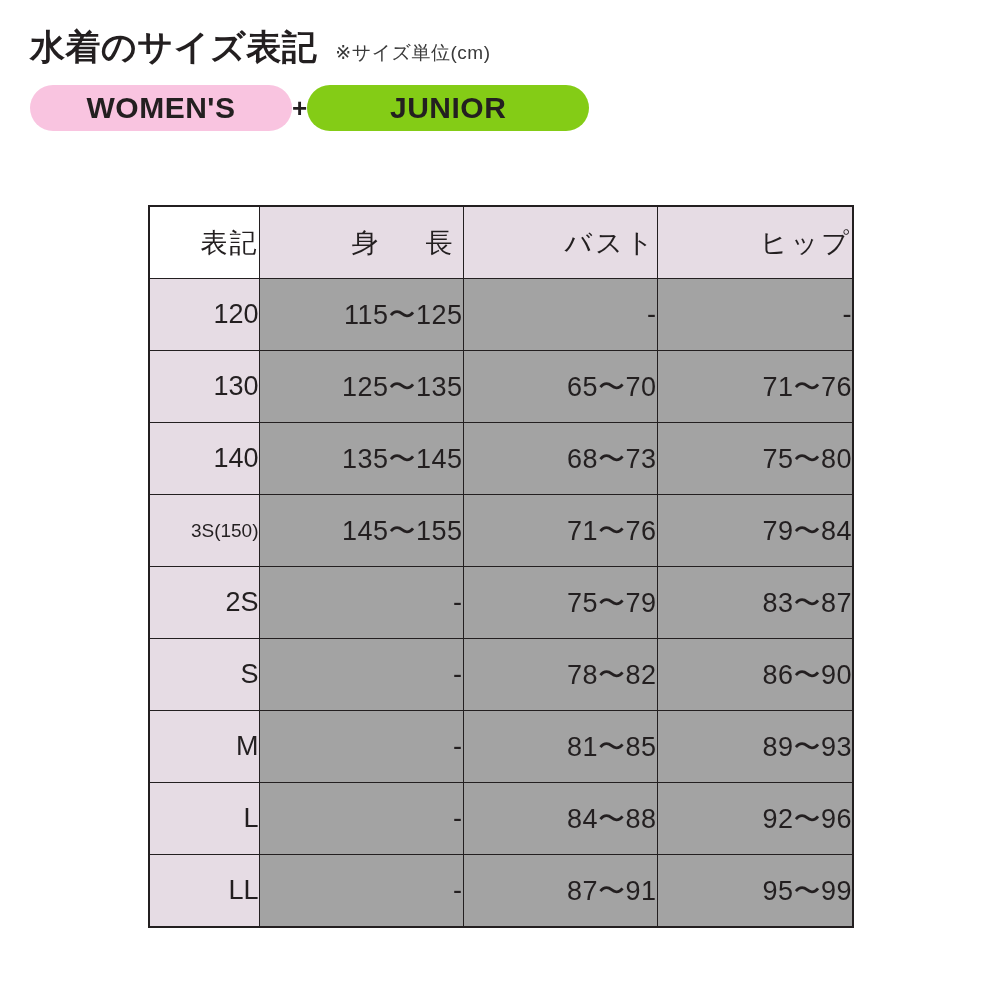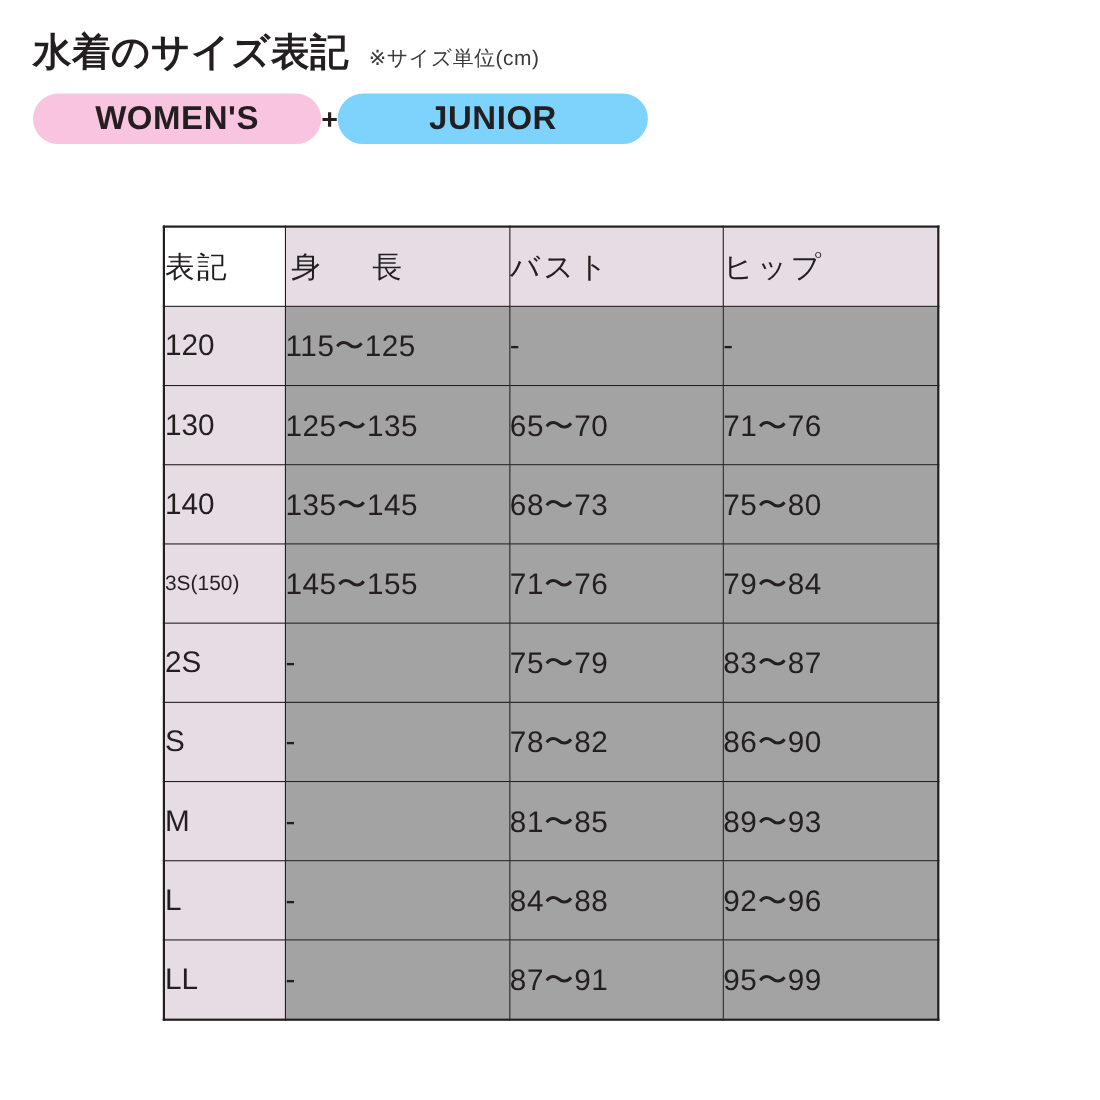--- a/index.html
+++ b/index.html
@@ -63,21 +63,21 @@
     font-weight: bold;
     letter-spacing: 0.5px;
     color: #231f20;
     font-family: "Liberation Sans", sans-serif;
   }
   .badge-women {
     background: #f9c4e0;
     min-width: 210px;
   }
   .badge-junior {
-    background: #7dd3fc;
+    background: #84cc16;
     min-width: 230px;
   }
   .plus-sign {
     font-size: 26px;
     font-weight: bold;
     color: #231f20;
   }
 
   
   .table-wrap {
@@ -88,21 +88,21 @@
   }
   table.size-table {
     border-collapse: collapse;
     table-layout: fixed;
     width: 706px;
     border: 2px solid #231f20;
   }
   table.size-table th,
   table.size-table td {
     border: 1px solid #231f20;
-    text-align: left;
+    text-align: right;
     vertical-align: middle;
     font-size: 27px;
     color: #231f20;
     font-weight: normal;
     padding: 0;
     height: 71px;
   }
   
   col.c-label { width: 110px; }
   col.c-height { width: 204px; }

